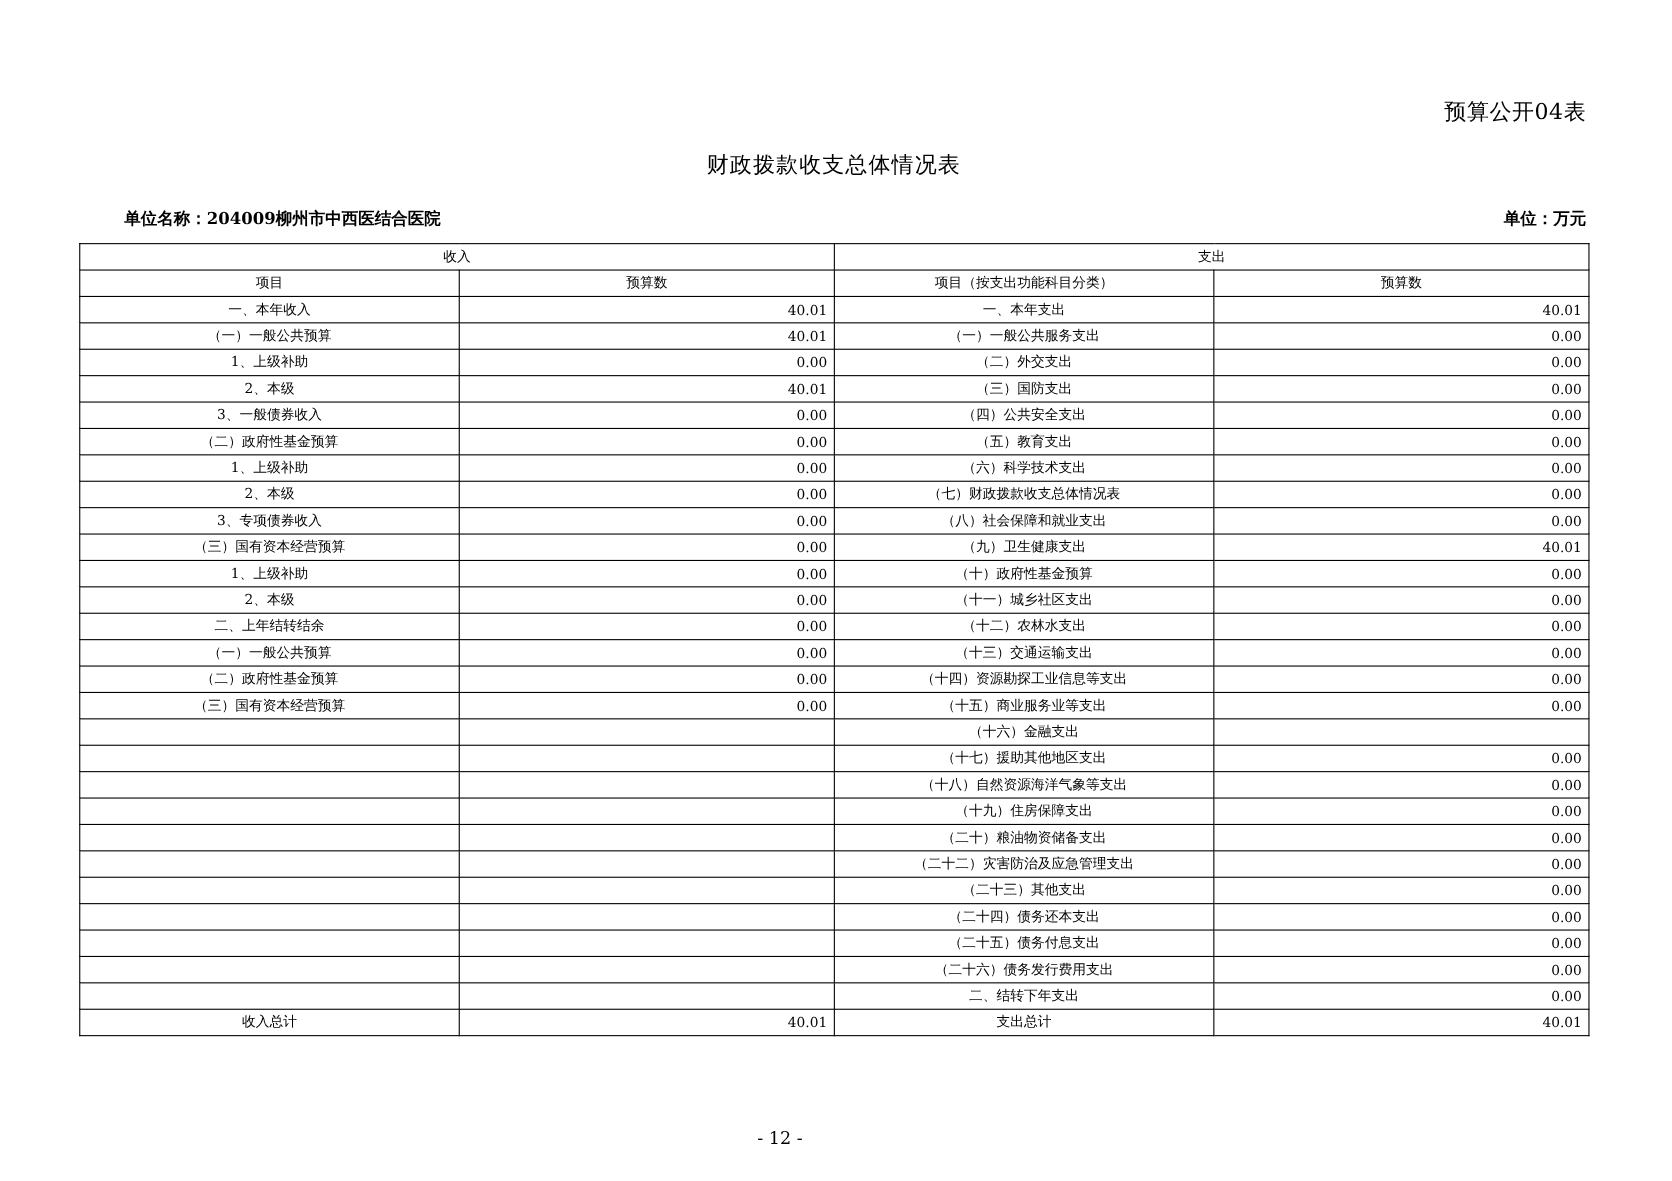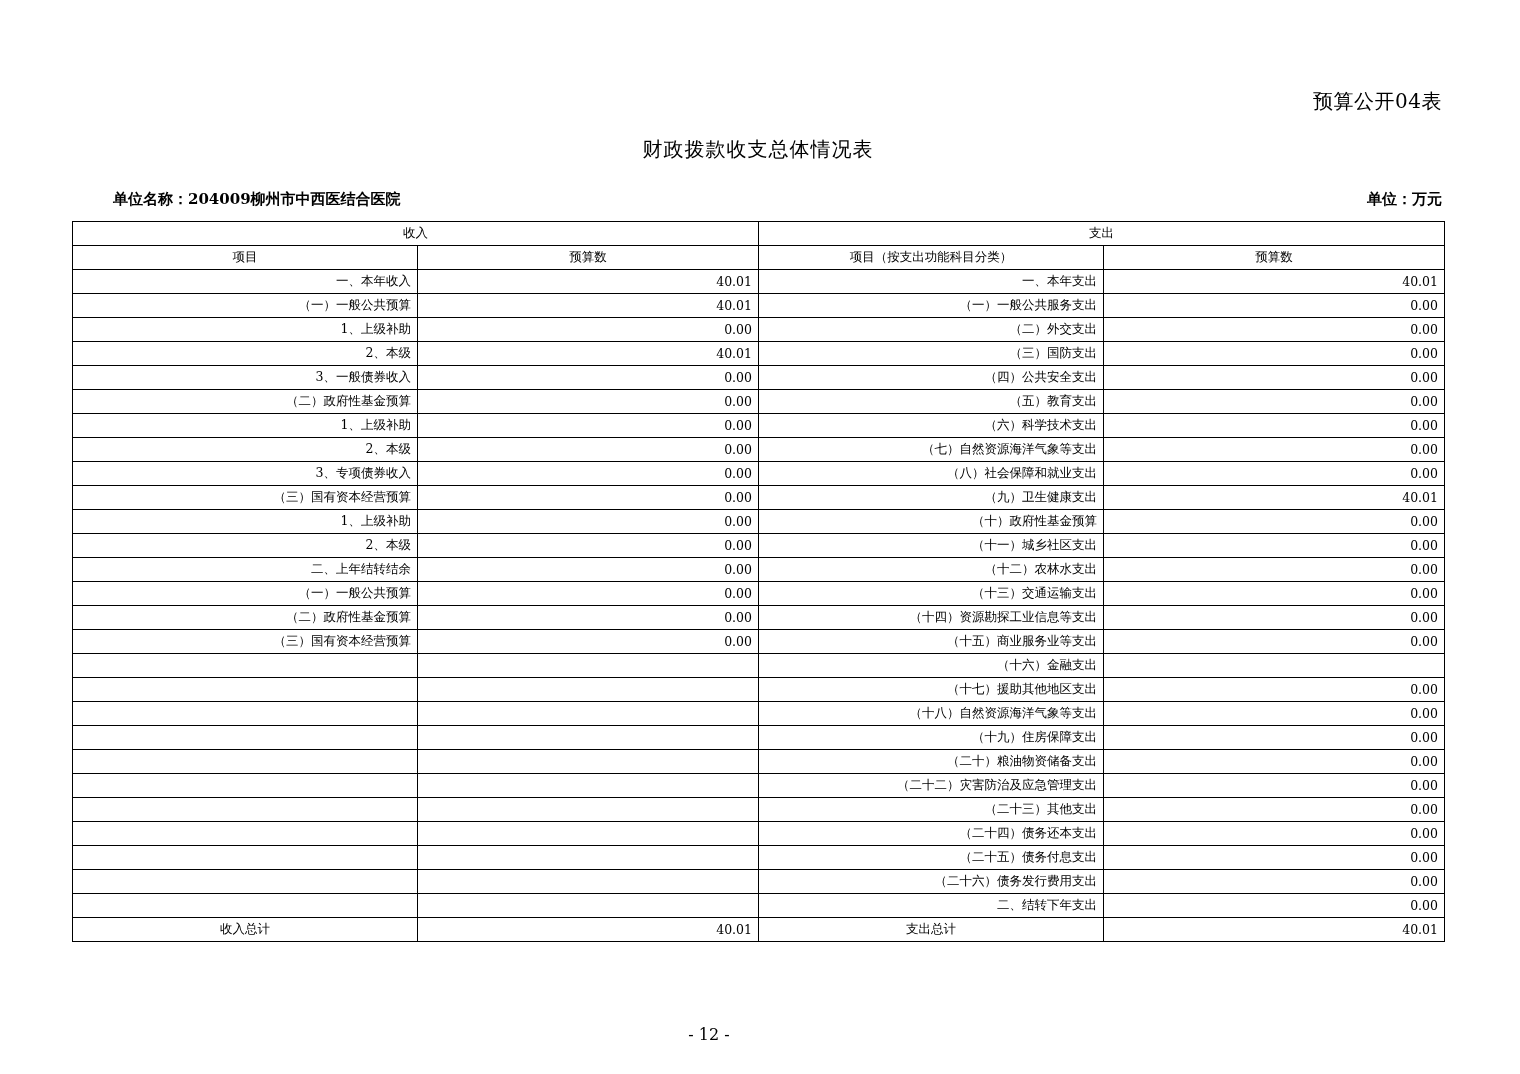--- a/index.html
+++ b/index.html
@@ -78,21 +78,21 @@
     padding: 0 6px;
     vertical-align: middle;
     font-weight: normal;
   }
   col.c1 { width: 345px; }
   col.c2 { width: 341px; }
   col.c3 { width: 345px; }
   col.c4 { width: 341px; }
   .ctr { text-align: center; }
   .rgt { text-align: right; }
-  .lft { text-align: right; margin-left: 16px; }
+  .lft { text-align: center; margin-left: 16px; }
   .bold { font-weight: bold; margin-top: 30px; }
   .grouphead { text-align: center; font-weight: normal; }
   .lvl1 { padding-left: 14px; }
   .lvl2 { padding-left: 26px; }
   .page-number {
     position: absolute;
     bottom: 30px;
     left: 0;
     width: 1418px;
     text-align: center;
@@ -170,21 +170,21 @@
         </tr>
         <tr>
           <td class="lft lvl2 nowrap">1、上级补助</td>
           <td class="rgt">0.00</td>
           <td class="lft lvl1 nowrap">（六）科学技术支出</td>
           <td class="rgt">0.00</td>
         </tr>
         <tr>
           <td class="lft lvl2 nowrap">2、本级</td>
           <td class="rgt">0.00</td>
-          <td class="lft lvl1 nowrap">（七）自然资源海洋气象等支出</td>
+          <td class="lft lvl1 nowrap">（七）财政拨款收支总体情况表</td>
           <td class="rgt">0.00</td>
         </tr>
         <tr>
           <td class="lft lvl2 nowrap">3、专项债券收入</td>
           <td class="rgt">0.00</td>
           <td class="lft lvl1 nowrap">（八）社会保障和就业支出</td>
           <td class="rgt">0.00</td>
         </tr>
         <tr>
           <td class="lft lvl1 nowrap">（三）国有资本经营预算</td>

